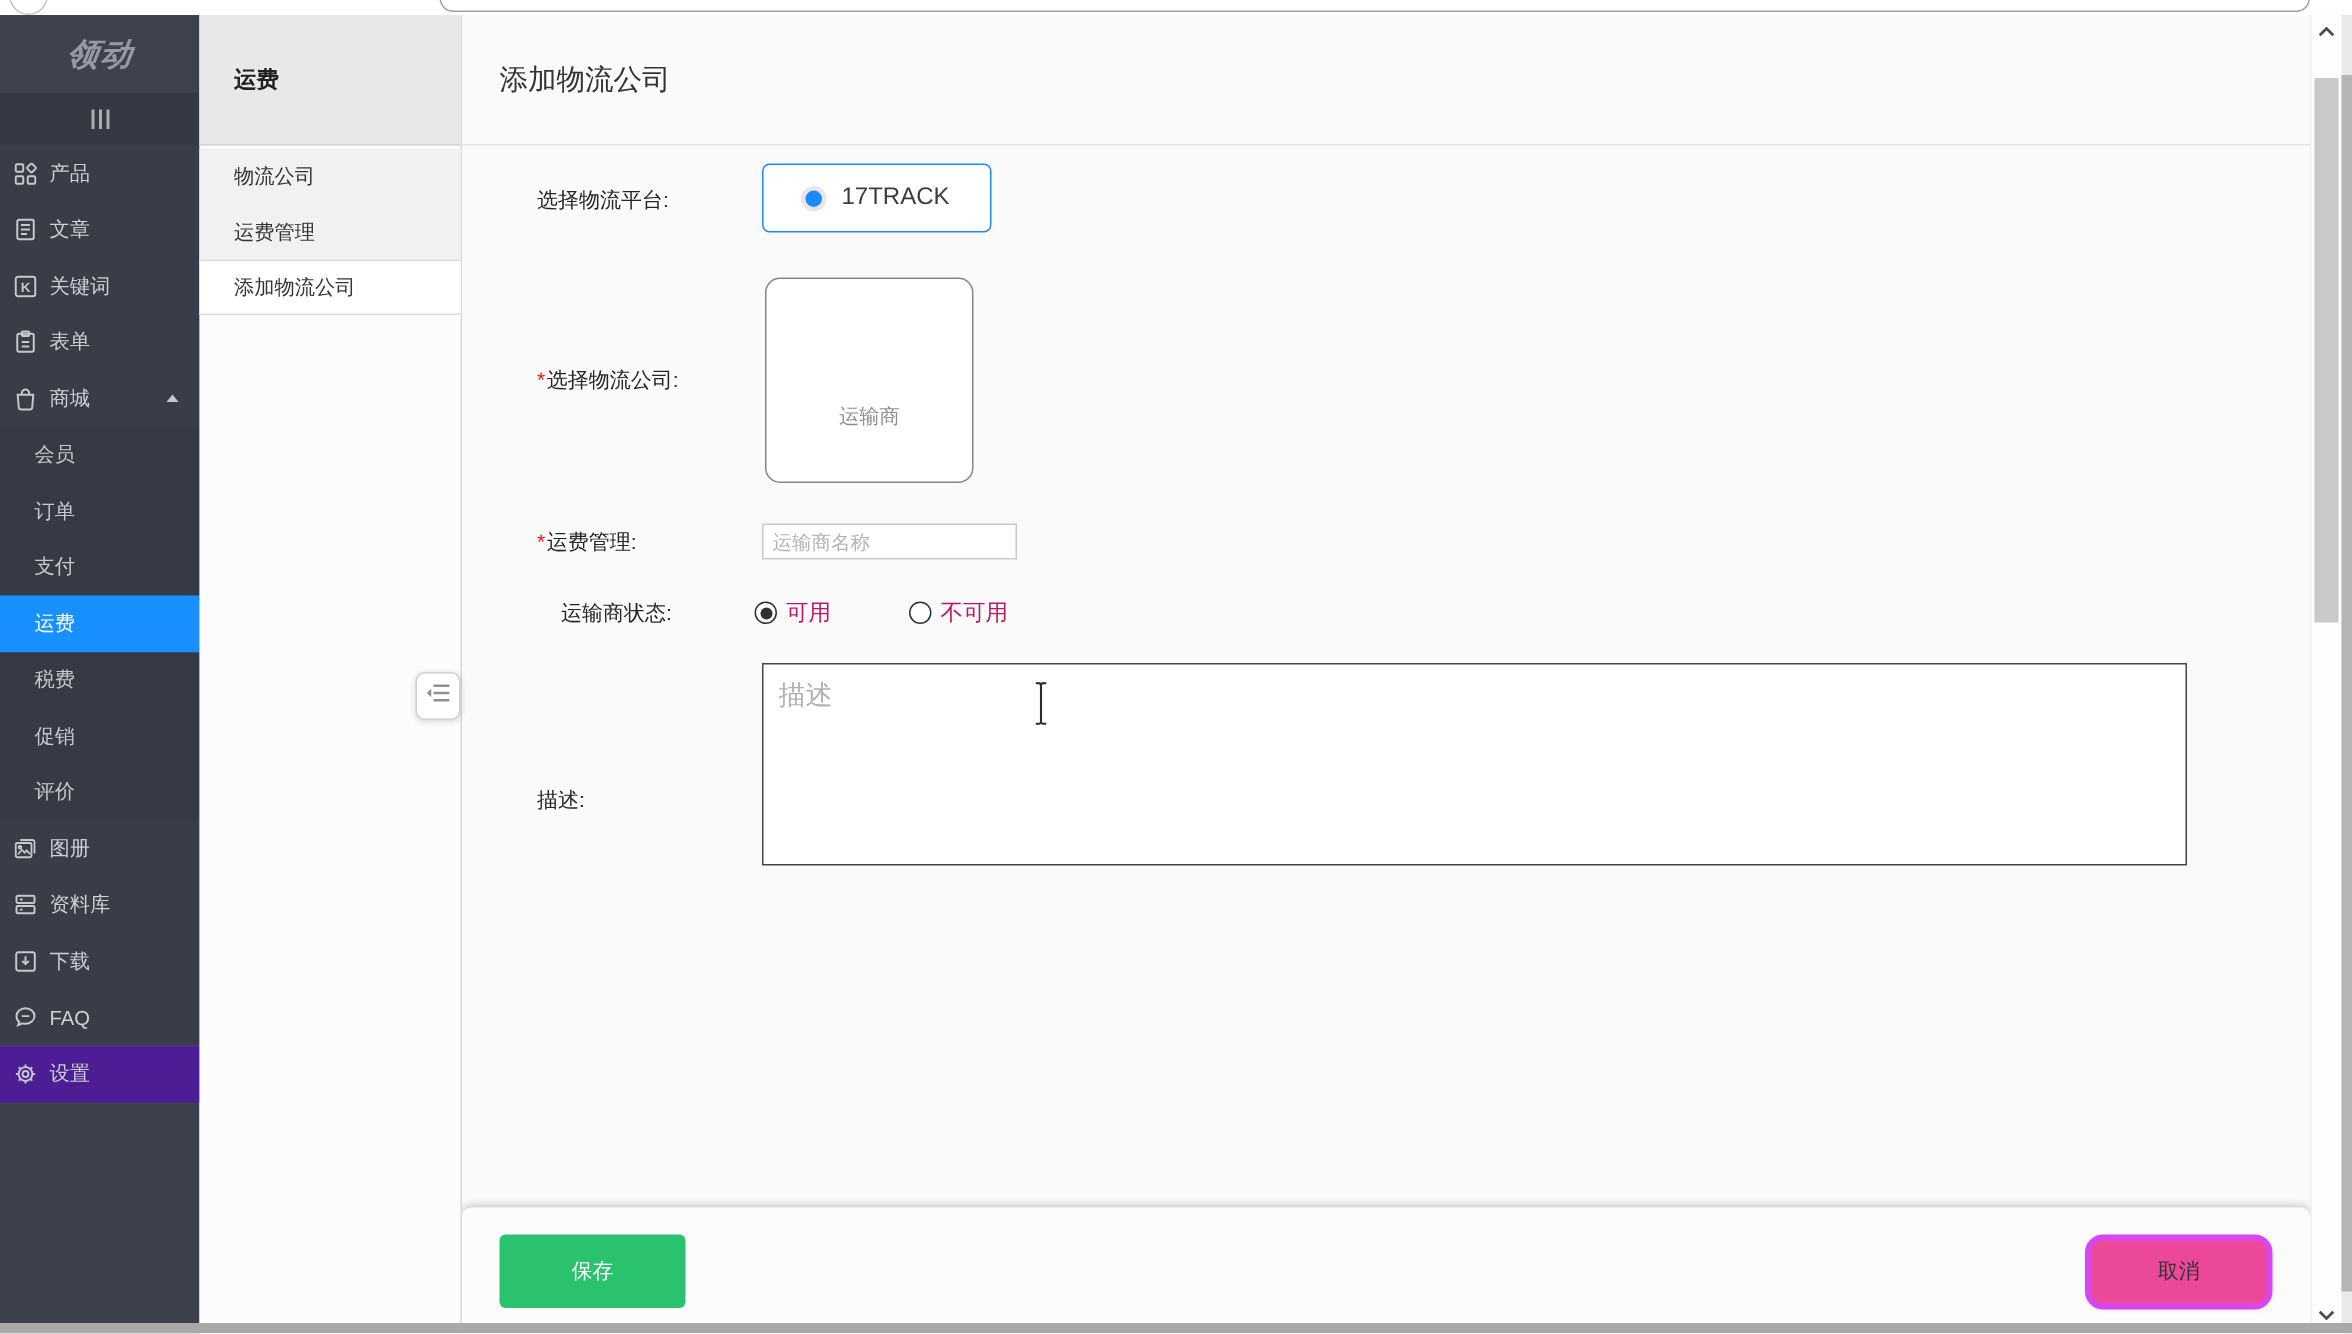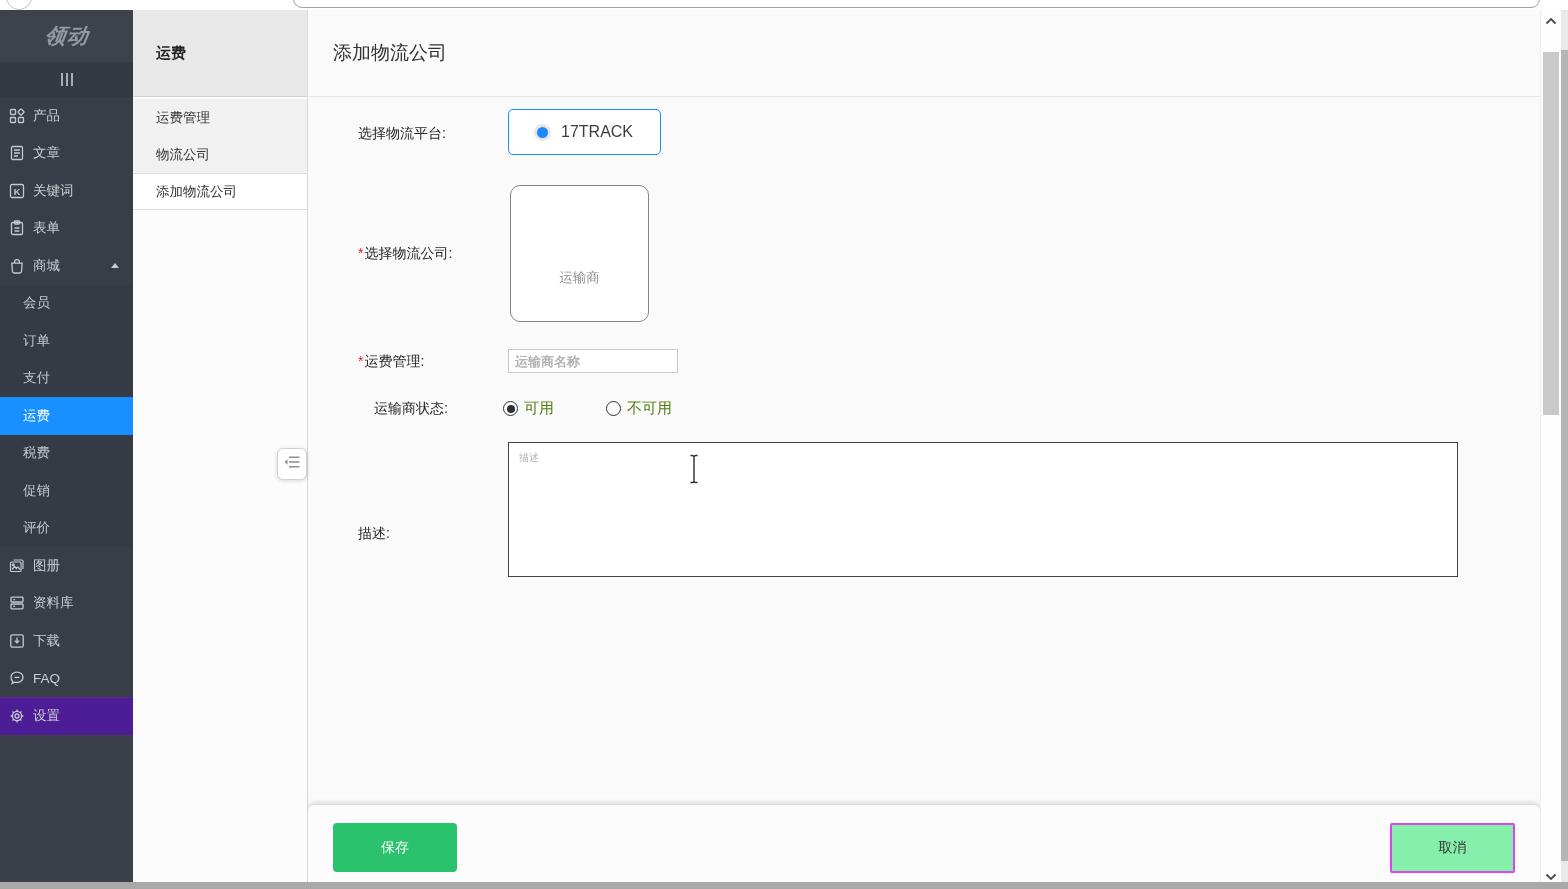--- a/index.html
+++ b/index.html
@@ -44,37 +44,37 @@
   .lbl-platform { top:113px; } .lbl-company { top:233px; } .lbl-name { top:341px; } .lbl-status { top:388px;margin-left:16px; } .lbl-desc { top:513px; }
 
   .platform-box { position:absolute; left:200px; top:99px; width:153px; height:46px; border:1px solid #1e88ff; border-radius:5px; background:#fff; display:flex; align-items:center; padding-left:25px; cursor:pointer; }
   .radio-blue { width:17px; height:17px; border-radius:50%; background:#e7e7e7; position:relative; flex:none; }
   .radio-blue::after { content:""; position:absolute; inset:3px; border-radius:50%; background:#1e88ff; }
   .platform-label { font-size:16px; color:#3c3c3c; margin-left:10px; }
 
   .company-box { position:absolute; left:202px; top:175px; width:139px; height:137px; border:1px solid #868686; border-radius:10px; background:#fff; display:flex; align-items:center; justify-content:center; cursor:pointer; }
   .company-box span { font-size:13.5px; color:#8f8f8f;margin-top:48px; }
 
-  .name-input { position:absolute; left:200px; top:339px; width:170px; height:24px; border:1px solid #c9c9c9; background:#fff; font-size:13px; padding:0 6px; color:#333; font-family:inherit;font-weight:bold; }
+  .name-input { position:absolute; left:200px; top:339px; width:170px; height:24px; border:1px solid #c9c9c9; background:#fff; font-size:13px; padding:0 6px; color:#333; font-family:inherit; }
   .name-input::placeholder { color:#b3b3b3; }
 
   .status-group { position:absolute; left:195px; top:390px; height:17px; display:flex; align-items:center; }
   .status-opt { display:flex; align-items:center; cursor:pointer; }
   .status-opt + .status-opt { margin-left:52px; }
   .radio-bw { width:15px; height:15px; border:1.5px solid #2f2f35; border-radius:50%; background:#fff; position:relative; flex:none; }
   .radio-bw.sel::after { content:""; position:absolute; inset:2.5px; background:#2f2f35; border-radius:50%; }
-  .status-opt .opt-label { font-size:15px; color:#4d7c0f; margin-left:6px; }
-
-  .desc-area { position:absolute; left:200px; top:432px; width:950px; height:135px; border:1px solid #454545; background:#fff; font-size:10px; padding:8px 10px; resize:none; font-family:inherit; color:#333; }
+  .status-opt .opt-label { font-size:15px; color:#be185d; margin-left:6px; }
+
+  .desc-area { position:absolute; left:200px; top:432px; width:950px; height:135px; border:1px solid #454545; background:#fff; font-size:18px; padding:8px 10px; resize:none; font-family:inherit; color:#333; }
   .desc-area::placeholder { color:#b0b0b0; }
   .text-cursor { position:absolute; left:380px; top:444px; width:12px; height:30px; pointer-events:none; }
 
   .footer { position:absolute; left:0; right:0; top:795px; height:78px; background:#fcfcfc; box-shadow:0 -2px 5px rgba(0,0,0,.16); border-radius:6px 6px 0 0; }
   .save-btn { position:absolute; left:25px; top:18px; width:124px; height:49px; background:#2bc26e; color:#fff; font-size:14px; border:none; border-radius:4px; cursor:pointer; font-family:inherit; }
-  .cancel-btn { position:absolute; right:25px; top:18px; width:125px; height:50px; background:#86efac; color:#333; font-size:14px; border:2px solid #d946ef; border-radius:2px; box-shadow:0 1px 3px rgba(0,0,0,.06); cursor:pointer; font-family:inherit; }
+  .cancel-btn { position:absolute; right:25px; top:18px; width:125px; height:50px; background:#ec4899; color:#333; font-size:14px; border:4px solid #d946ef; border-radius:12px; box-shadow:0 1px 3px rgba(0,0,0,.06); cursor:pointer; font-family:inherit; }
 
   
   .inner-scrollbar { width:21px; flex:none; background:#fdfdfd; border-left:1px solid #ededed; position:relative; }
   .sb-arrow { position:absolute; left:0; right:0; display:flex; justify-content:center; cursor:pointer; }
   .sb-up { top:8px; } .sb-down { bottom:9px; }
   .sb-thumb { position:absolute; left:2px; right:2px; top:42px; height:363px; background:#c9c9c9; cursor:pointer; }
   .browser-scrollbar { width:7px; flex:none; background:#e9e9e9; position:relative; }
   .b-thumb { position:absolute; left:0; right:0; top:40px; height:811px; background:#b5b5b5; cursor:pointer; }
   .bottom-strip { position:absolute; left:0; bottom:0; width:1568px; height:7px; background:#a9a9a9; z-index:50; cursor:pointer; }
 </style>
@@ -237,24 +237,24 @@
             </span>
             <span class="nav-label">设置</span>
           </div>
         </div>
     </div>
 
     <div class="secondary">
       <div class="sec-header">运费</div>
       <div class="sec-menu">
           <div class="sec-item">
+            <span>物流公司</span>
+          </div>
+          <div class="sec-item">
             <span>运费管理</span>
-          </div>
-          <div class="sec-item">
-            <span>物流公司</span>
           </div>
           <div class="sec-item active">
             <span>添加物流公司</span>
           </div>
         </div>
       <div class="float-collapse">
         <span>
           <svg width="16" height="14" viewBox="0 0 16 14">
               <path d="M5 2.2h10.5M5 7h10.5M5 11.8h10.5" fill="none" stroke="#8f8f8f" stroke-width="1.6"></path>
               <path d="M3.5 4.2v5.6L0.5 7z" fill="#8f8f8f"></path>

